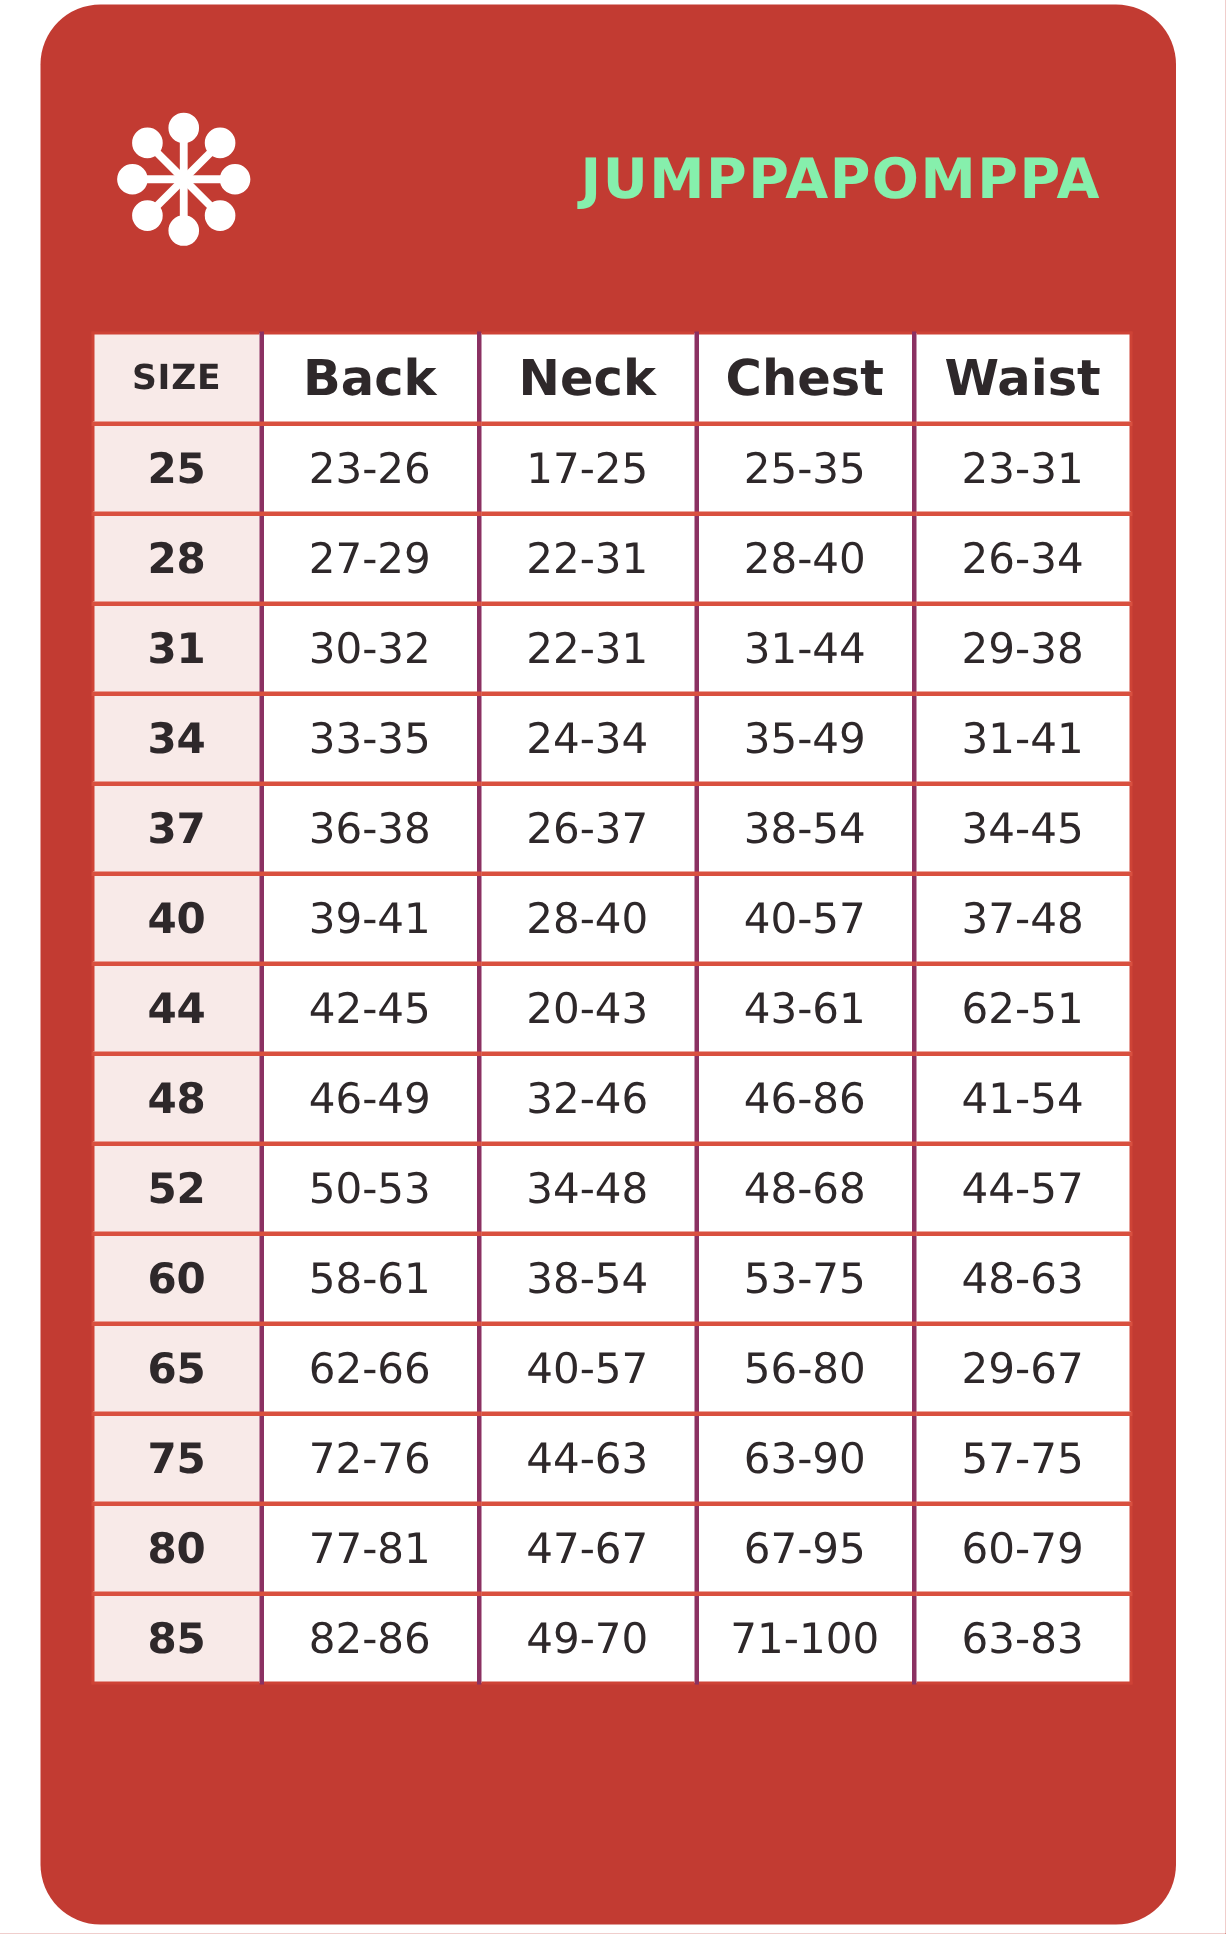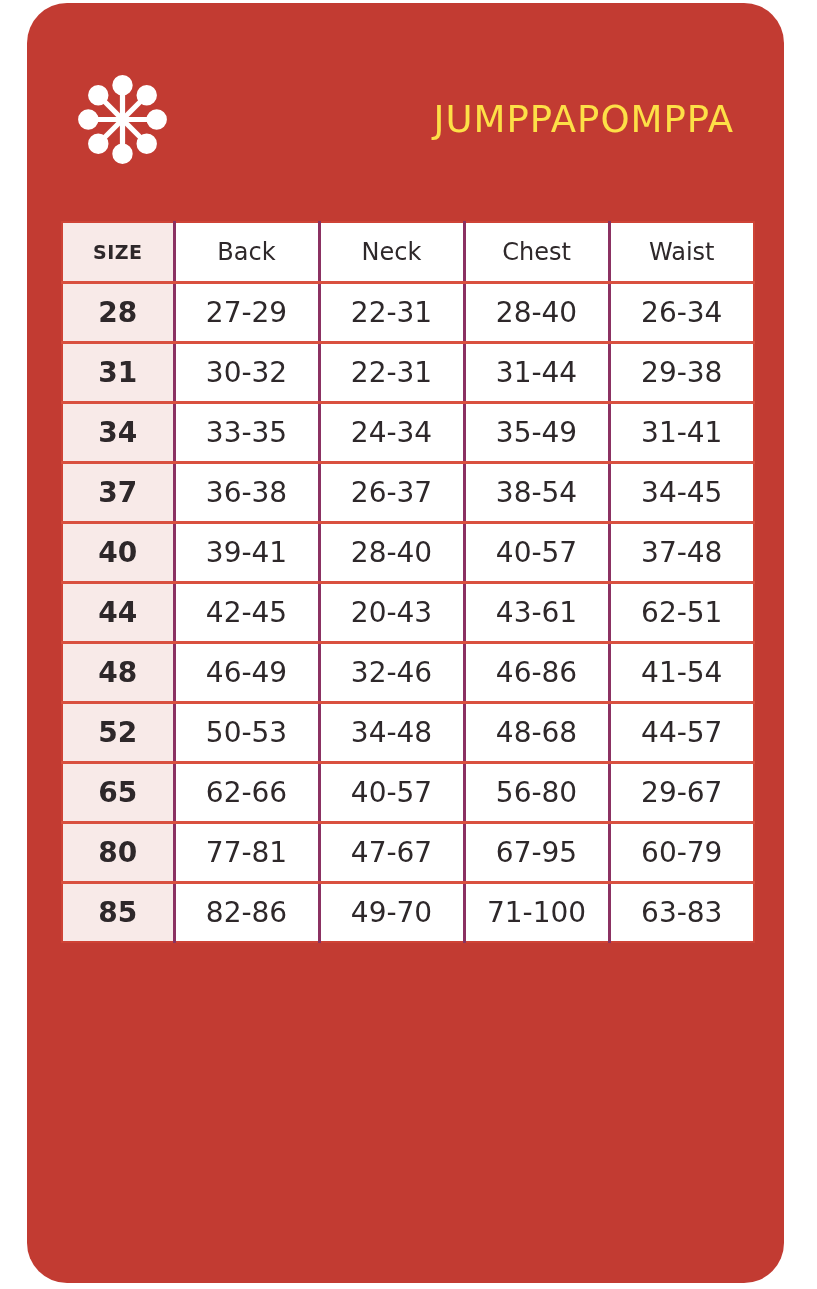--- a/index.html
+++ b/index.html
@@ -22,23 +22,23 @@
   .card-header {
     height: 218px;
     display: flex;
     align-items: center;
     justify-content: space-between;
     padding: 14px 50px 0 48px;
   }
   .logo { width: 95px; height: 95px; }
   .logo svg { width: 100%; height: 100%; display: block; }
   .brand-title {
-    color: #fde047;
+    color: #86efac;
     font-size: 37px;
-    font-weight: normal;
+    font-weight: bold;
     letter-spacing: 1px;
     white-space: nowrap;
   }
   table.size-chart {
     margin-left: 34px;
     width: 694px;
     border-collapse: collapse;
     table-layout: fixed;
     border: 2px solid #CE4336;
   }
@@ -61,25 +61,25 @@
   .size-chart thead th,
   .size-chart tbody tr:not(:last-child) th,
   .size-chart tbody tr:not(:last-child) td {
     border-bottom: 3px solid #D9503F;
   }
   .size-chart .col-size {
     background: #F8EAE8;
     font-weight: bold;
   }
   .size-chart thead th {
-    font-size: 24px;
-    font-weight: 400;
+    font-size: 33px;
+    font-weight: 700;
   }
   .size-chart thead th.col-size {
-    font-size: 19px;
+    font-size: 23px;
     font-weight: bold;
     letter-spacing: 0.5px;
   }
 </style>
 </head>
 <body>
 
 <div class="card">
   <div class="card-header">
     <div class="logo">
@@ -119,20 +119,27 @@
       <tr id="header-row">
           <th class="col-size">SIZE</th>
           <th>Back</th>
           <th>Neck</th>
           <th>Chest</th>
           <th>Waist</th>
         </tr>
     </thead>
     <tbody id="table-body">
         <tr>
+          <th class="col-size">25</th>
+          <td>23-26</td>
+          <td>17-25</td>
+          <td>25-35</td>
+          <td>23-31</td>
+        </tr>
+        <tr>
           <th class="col-size">28</th>
           <td>27-29</td>
           <td>22-31</td>
           <td>28-40</td>
           <td>26-34</td>
         </tr>
         <tr>
           <th class="col-size">31</th>
           <td>30-32</td>
           <td>22-31</td>
@@ -175,27 +182,41 @@
           <td>41-54</td>
         </tr>
         <tr>
           <th class="col-size">52</th>
           <td>50-53</td>
           <td>34-48</td>
           <td>48-68</td>
           <td>44-57</td>
         </tr>
         <tr>
+          <th class="col-size">60</th>
+          <td>58-61</td>
+          <td>38-54</td>
+          <td>53-75</td>
+          <td>48-63</td>
+        </tr>
+        <tr>
           <th class="col-size">65</th>
           <td>62-66</td>
           <td>40-57</td>
           <td>56-80</td>
           <td>29-67</td>
         </tr>
         <tr>
+          <th class="col-size">75</th>
+          <td>72-76</td>
+          <td>44-63</td>
+          <td>63-90</td>
+          <td>57-75</td>
+        </tr>
+        <tr>
           <th class="col-size">80</th>
           <td>77-81</td>
           <td>47-67</td>
           <td>67-95</td>
           <td>60-79</td>
         </tr>
         <tr>
           <th class="col-size">85</th>
           <td>82-86</td>
           <td>49-70</td>

